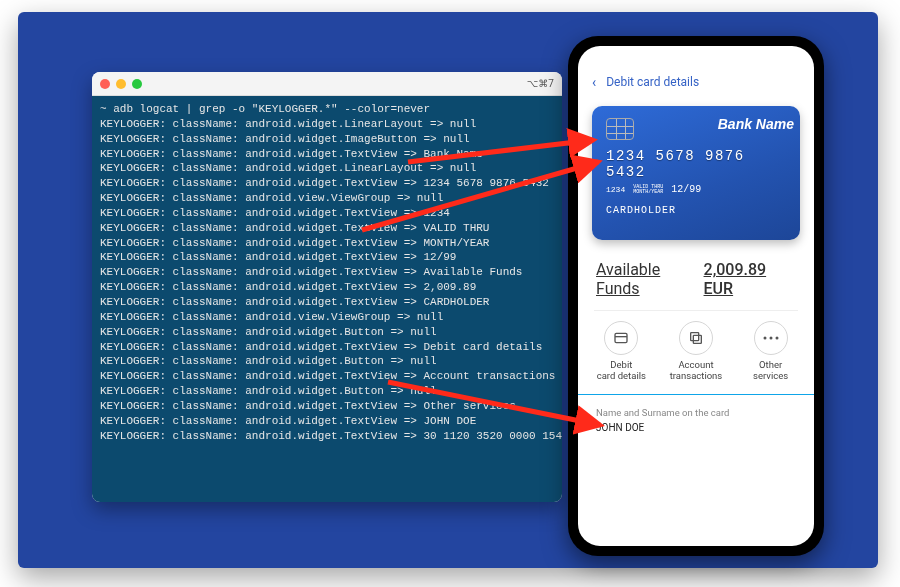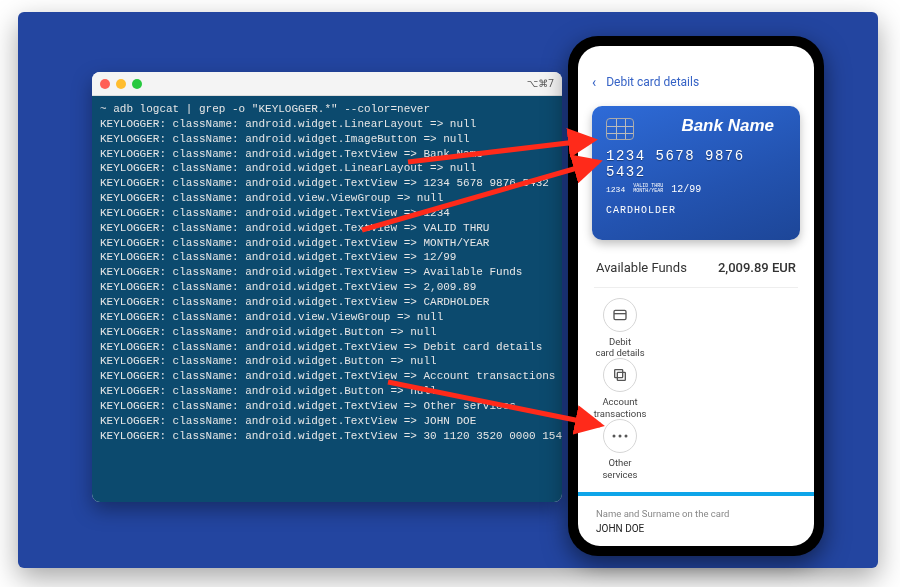--- a/index.html
+++ b/index.html
@@ -75,38 +75,37 @@
     background: linear-gradient(135deg,#f0f0f0,#c9c9c9);
     border: 1px solid #aaa; margin-bottom: 4px;
     background-image:
       linear-gradient(#bbb,#bbb),linear-gradient(#bbb,#bbb),
       linear-gradient(#bbb,#bbb),linear-gradient(#bbb,#bbb);
     background-size: 100% 1px,100% 1px,1px 100%,1px 100%;
     background-position: 0 7px,0 14px,9px 0,18px 0;
     background-repeat: no-repeat;
   }
   .bankname {
-    position: absolute; top: 10px; right: 26px;
+    position: absolute; top: 10px; right: 6px;
     font-family: -apple-system, sans-serif;
-    font-style: italic; font-weight: 700; font-size: 17px;
+    font-style: italic; font-weight: 700; font-size: 14px;
   }
   .pan { font-size: 14px; letter-spacing: 1.5px; margin-top: 8px; text-shadow: 0 1px 1px rgba(0,0,0,.4);}
   .sub { display:flex; gap:8px; margin-top:4px; font-size:8px; align-items:center;}
   .sub .v { font-size:10px; }
   .holder { margin-top:10px; font-size:10px; letter-spacing:1px;}
   .row {
     display:flex; justify-content:space-between; align-items:center;
-    padding: 10px 18px; font-size: 13px; color:#333;
+    padding: 10px 18px; font-size: 16px; color:#333;text-decoration:underline;
   }
   .row .val { font-weight:500; }
   .divider { height:1px; background:#eee; margin: 2px 16px; }
   .actions {
     display:flex; justify-content:space-around; padding: 8px 6px 12px;
-    border-bottom: 4px solid #0ea5e9;
-    flex-direction: column;
+    border-bottom: 1px solid #0ea5e9;
   }
   .action {
     width: 72px; text-align:center; font-size: 9.5px; color:#444;
     line-height:1.2;
   }
   .action .ico {
     width: 34px; height: 34px; margin: 0 auto 4px;
     border:1px solid #d6d6d6; border-radius:50%;
     display:flex; align-items:center; justify-content:center;
     color:#555;

